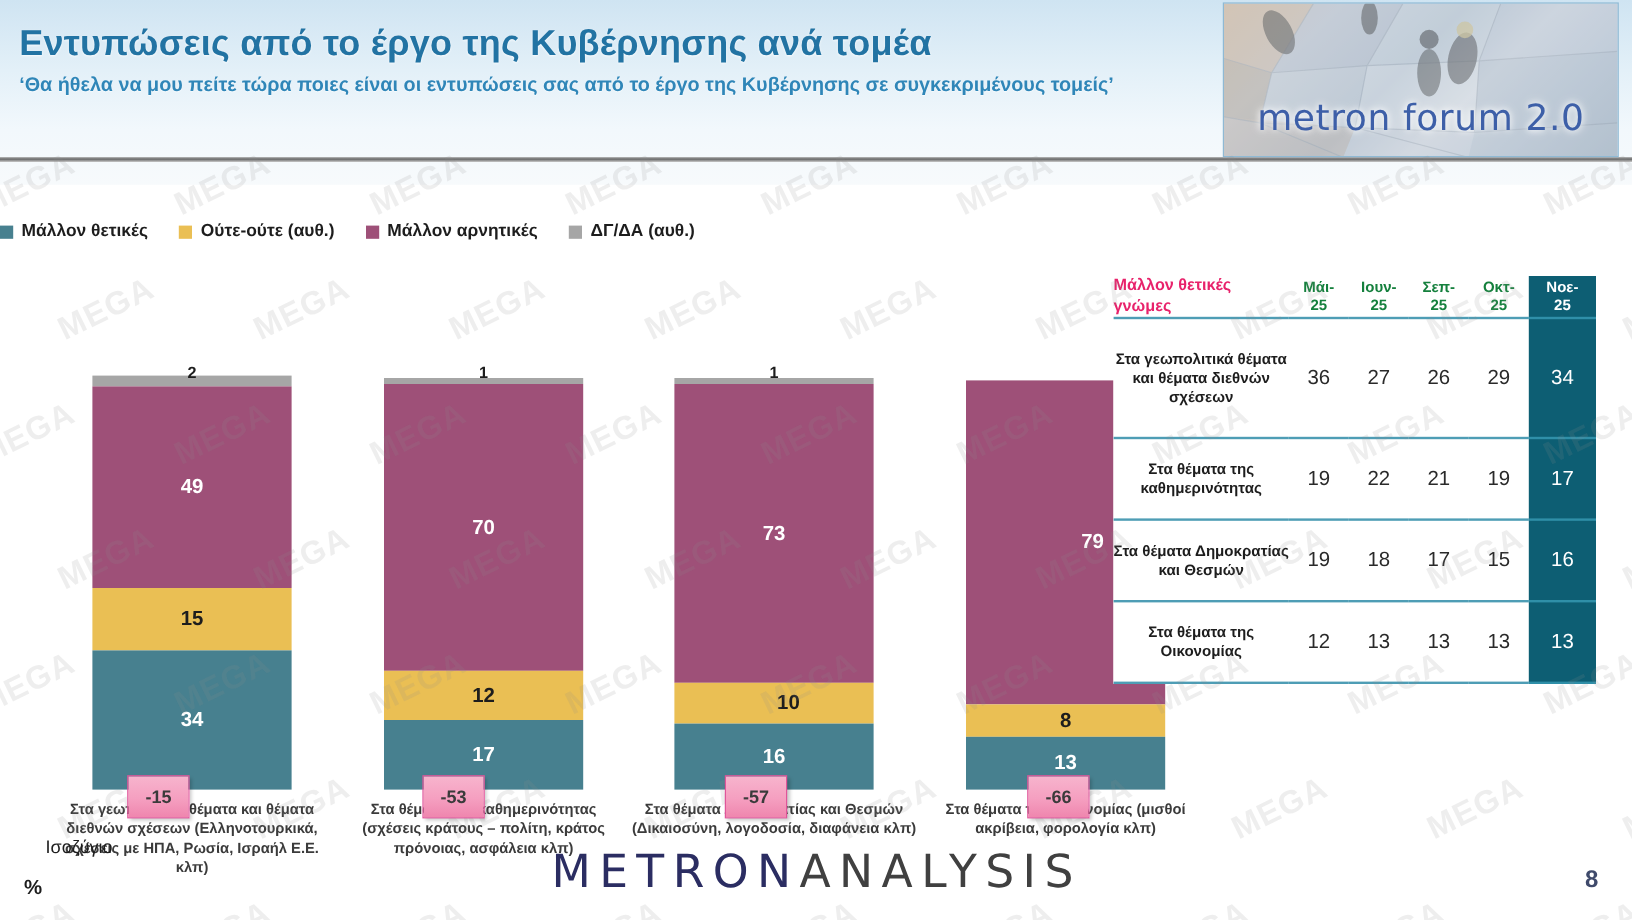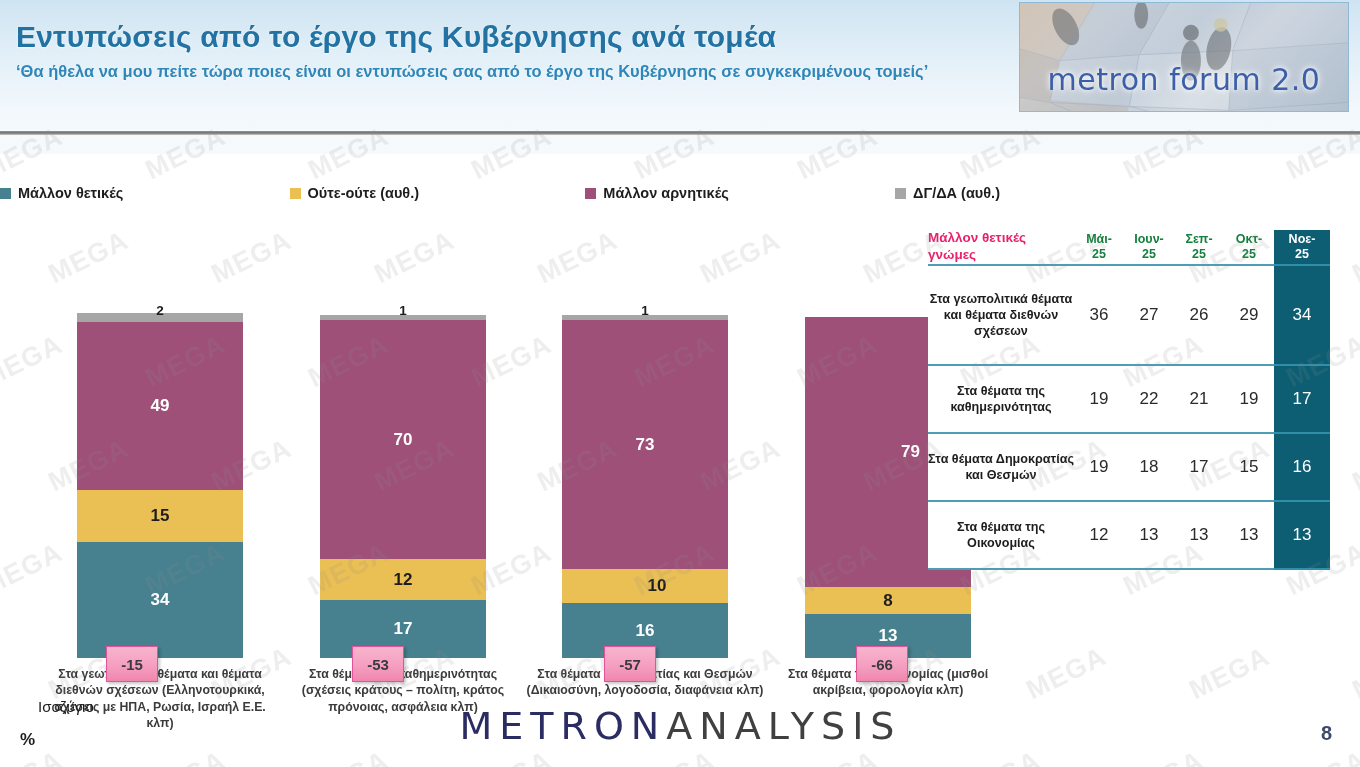--- a/index.html
+++ b/index.html
@@ -27,21 +27,21 @@
   }
   .subtitle{
     position:absolute;left:16px;top:60px;width:985px;
     font-size:16.5px;font-weight:bold;color:#2f86b8;
     line-height:1.38;
     text-shadow:0 1px 1px rgba(255,255,255,.7);
   }
 
   
   .forum-logo{
-    position:absolute;left:1019px;top:2px;width:330px;height:110px;
+    position:absolute;left:1019px;top:2px;width:330px;height:129px;
     border:1px solid #8fb9d4;box-sizing:border-box;overflow:hidden;
     background:
       linear-gradient(135deg,#d8cfc4 0%,#cfd6de 22%,#b9c6d4 45%,#d7dde4 62%,#c3cedb 80%,#aebdcb 100%);
   }
   .forum-logo .facets{position:absolute;inset:0;opacity:.55;}
   .forum-logo .ftxt{
     position:absolute;left:0;right:0;bottom:14px;text-align:center;
     font-family:"DejaVu Sans", sans-serif;
     font-size:30px;color:#3d5fa8;letter-spacing:.5px;
     text-shadow:0 0 5px rgba(255,255,255,.95),0 0 10px rgba(255,255,255,.8);
@@ -52,21 +52,21 @@
   .wm{
     position:absolute;font-size:27px;font-weight:bold;color:rgba(140,140,140,.15);
     transform:rotate(-26deg);letter-spacing:1px;font-family:"Liberation Sans",sans-serif;
   }
 
   
   .chart-area{position:absolute;left:0;top:133px;width:1360px;height:634px;z-index:2;}
 
   .legend{
     position:absolute;left:0;top:52px;width:1000px;
-    display:flex;justify-content:space-between;align-items:center;gap:26px;
+    display:flex;justify-content:flex-start;align-items:center;gap:26px;
   }
   .lg-item{display:flex;align-items:center;gap:7px;}
   .lg-swatch{width:11px;height:11px;display:block;}
   .lg-label{font-size:14.5px;font-weight:bold;color:#1d1d1d;white-space:nowrap;}
 
   .plot{position:absolute;left:0;top:95px;width:1000px;height:430px;}
 
   .bar-group{
     position:absolute;bottom:0;width:166px;
     display:flex;flex-direction:column;justify-content:flex-end;

